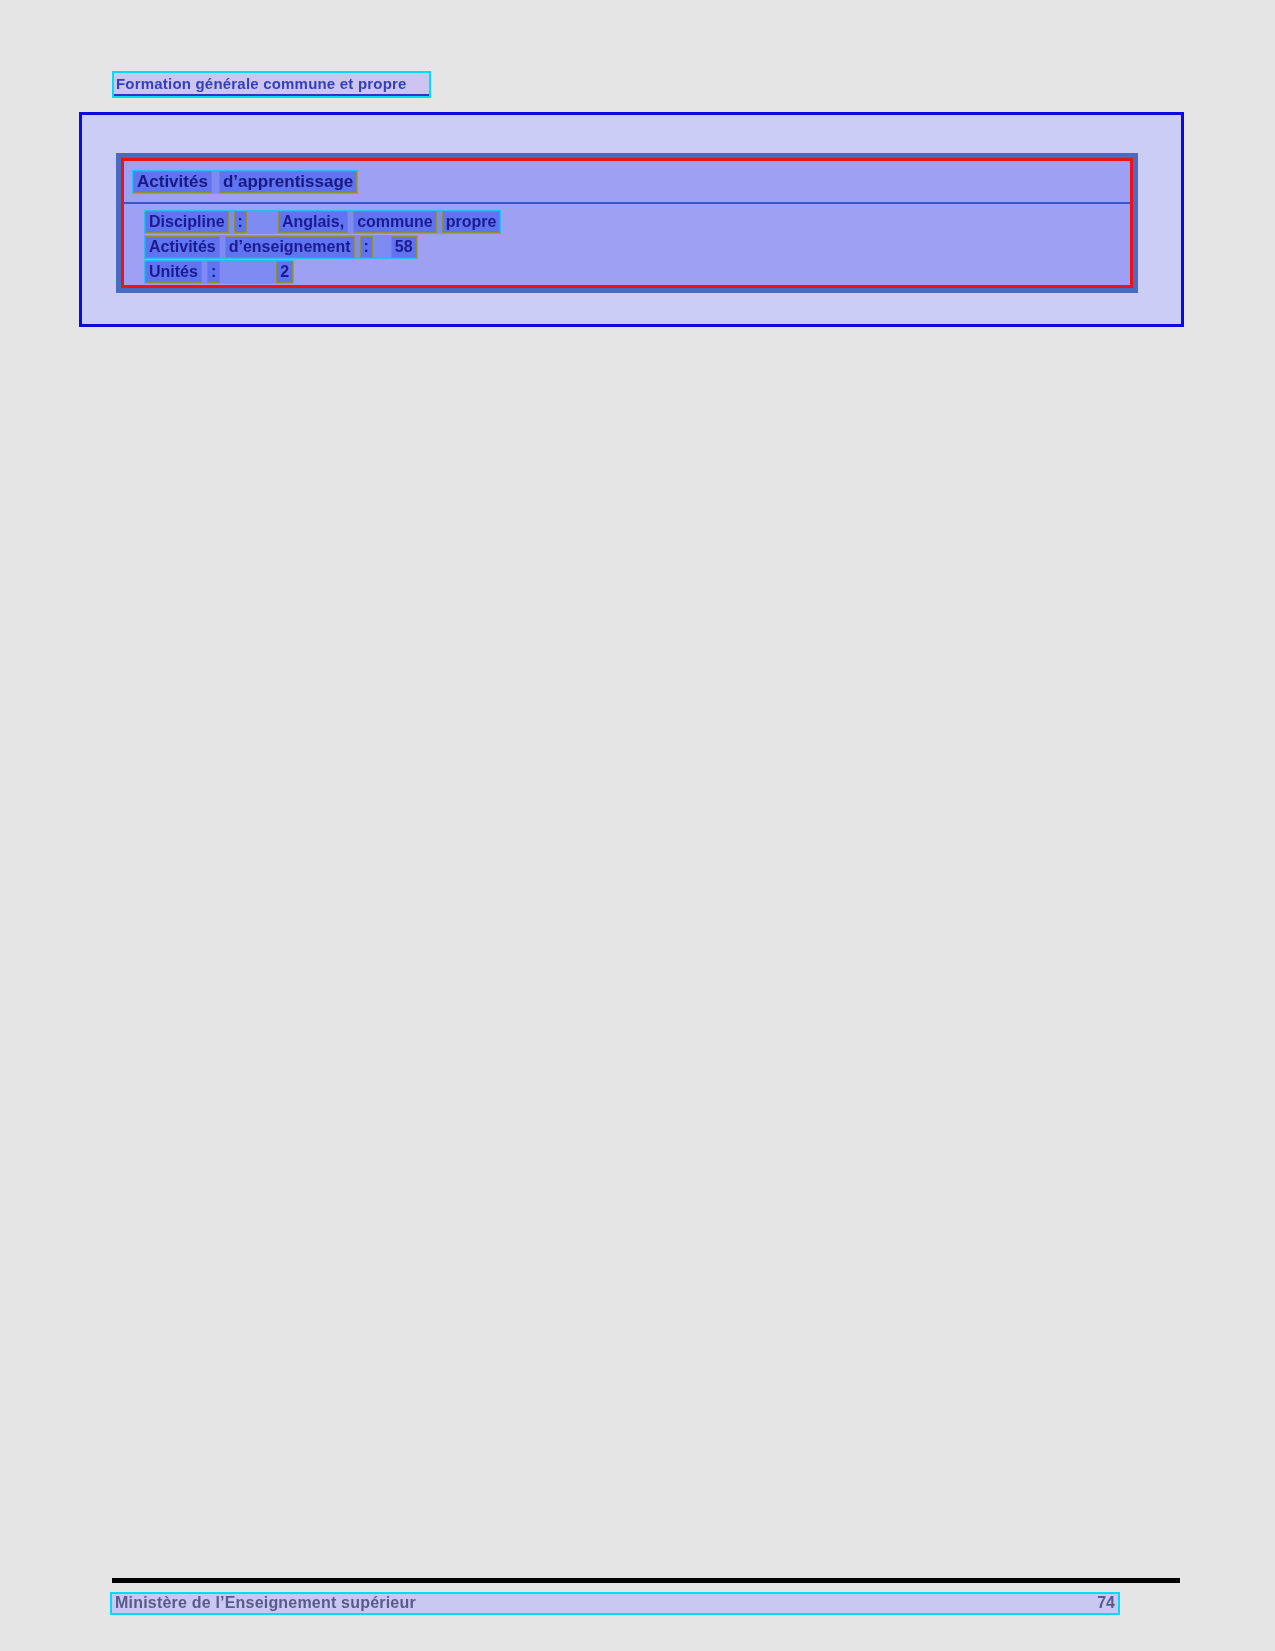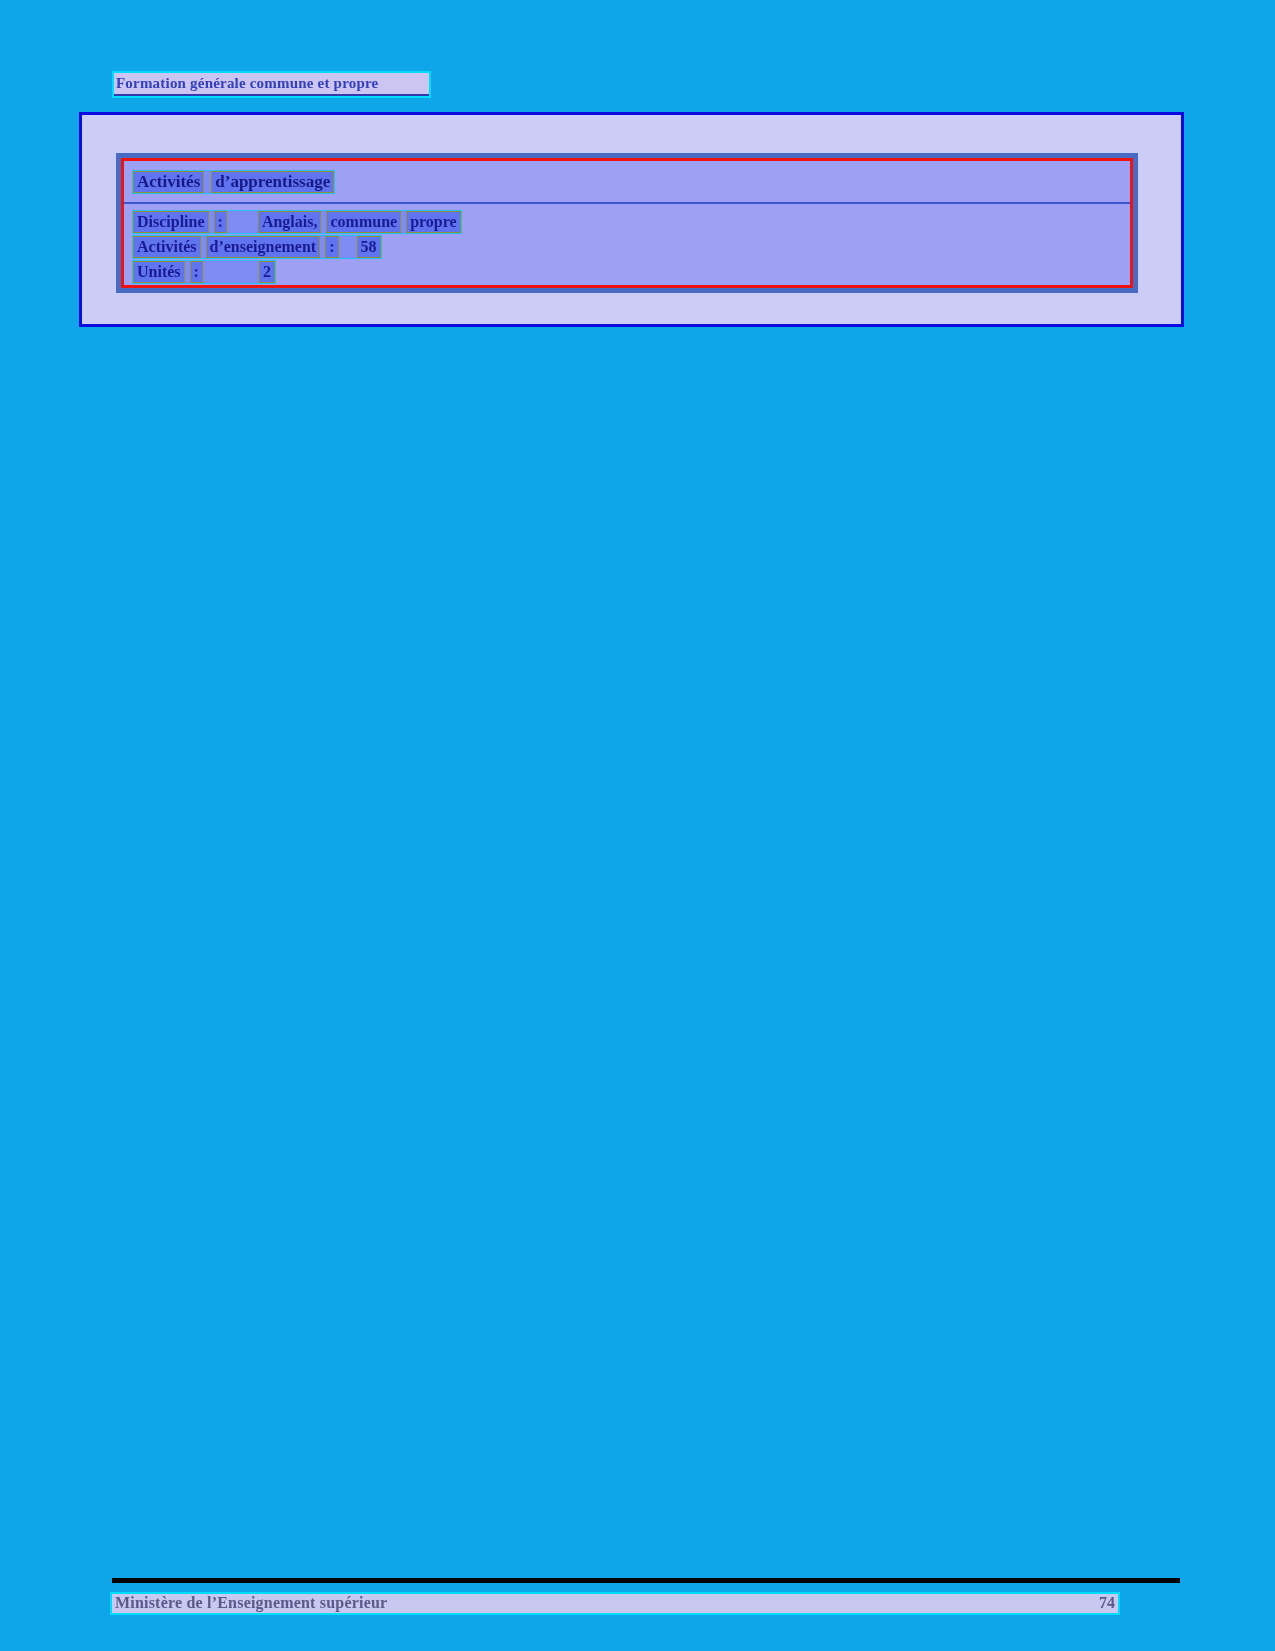--- a/index.html
+++ b/index.html
@@ -1,19 +1,19 @@
 <!DOCTYPE html>
 <html><head>
 <meta charset="utf-8">
 <style>
   * { margin:0; padding:0; box-sizing:border-box; }
   html,body { background:#ffffff; }
   #page {
-    position:relative; width:1275px; height:1651px; background:#0ea5e9;
-    font-family:Liberation Serif, serif; overflow:hidden;
+    position:relative; width:1275px; height:1651px; background:#e5e5e5;
+    font-family:Liberation Sans, sans-serif; overflow:hidden;
   }
 
   
   .heading-band {
     position:absolute; left:112px; top:71px; width:319px; height:27px;
     background:#cdc5f1; border:2px solid #00dcfc;
   }
   .heading-band .inner {
     width:100%; height:100%; display:flex; align-items:center;
     border-bottom:2px solid #3138b0; padding-left:2px;
@@ -33,21 +33,21 @@
     position:absolute; left:113px; top:150px; width:1022px; height:140px;
     border:5px solid #4a6bc2; background:#9da0f3;
   }
   .inner-table .red-frame {
     width:100%; height:100%; border:3px solid #ee1212; background:#9da0f3;
   }
   .table-title-row {
     height:43px; border-bottom:2px solid #3a56cf;
     display:flex; align-items:center; padding-left:8px;
   }
-  .table-body { padding:5px 0 0 8px; }
+  .table-body { padding:5px 0 0 20px; }
   .trow { height:25px; display:flex; align-items:center; }
 
   
   .band {
     display:inline-flex; align-items:stretch; height:24px;
     background:#7e8bf3; border:1px solid #25bdf4;
   }
   
   .w {
     display:flex; align-items:center; height:100%;

